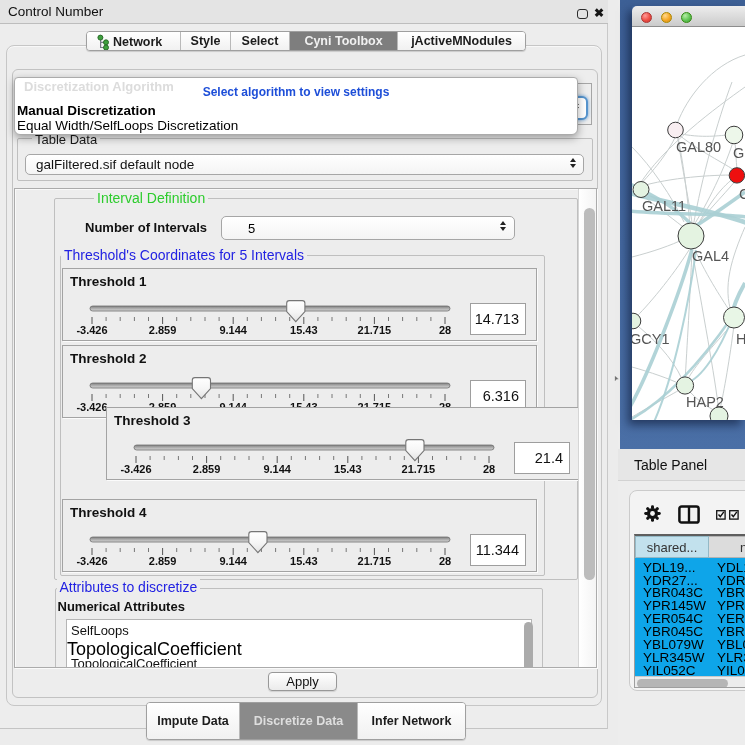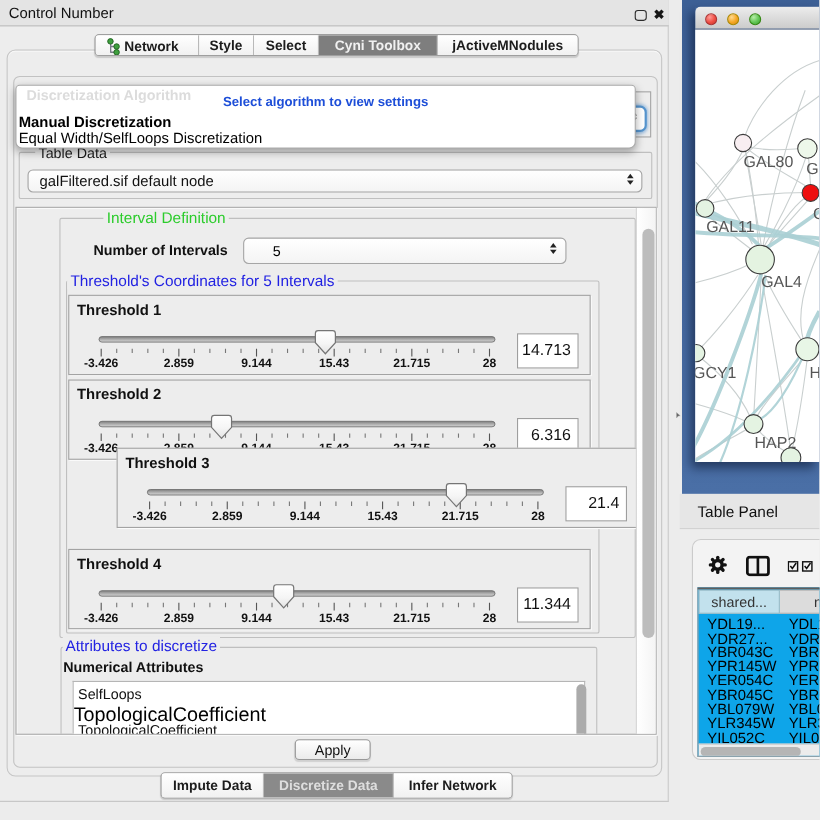--- a/index.html
+++ b/index.html
@@ -51,21 +51,21 @@
 .ttitle { position:absolute; font-size:14px; background:#ededed; padding:0 3px; }
 .green { color:#2ccc2c; }
 .blue { color:#2222e2; }
 
 .tbox { position:absolute; left:47px; width:475px; height:73px; background:#ededed; border:1px solid #a3a3a3; box-shadow:1px 1px 0 #fbfbfb; }
 .tbox .lbl { position:absolute; left:7px; top:5px; font-size:13.5px; font-weight:bold; color:#111; }
 .vbox { position:absolute; left:407px; top:34px; width:56px; height:32px; background:#fff; border:1px solid #9e9e9e; font-size:14.5px; color:#111; text-align:right; line-height:30px; padding-right:6px; }
 
 #applybtn { left:268px; top:672px; width:69px; height:19px; border:1px solid #989898; border-radius:4px; background:linear-gradient(#ffffff,#ebebeb); text-align:center; font-size:13px; color:#111; line-height:17px; box-shadow:0 1px 1px rgba(0,0,0,0.12); }
 
-#bottabs { left:146px; top:702px; height:24px; display:flex; border:1px solid #9f9f9f; border-radius:4px; background:#fdfdfd; overflow:hidden; font-size:12.5px; font-weight:bold; color:#1c1c1c; z-index:4; box-shadow:0 1px 1px rgba(0,0,0,0.15); }
+#bottabs { left:146px; top:702px; height:38px; display:flex; border:1px solid #9f9f9f; border-radius:4px; background:#fdfdfd; overflow:hidden; font-size:12.5px; font-weight:bold; color:#1c1c1c; z-index:4; box-shadow:0 1px 1px rgba(0,0,0,0.15); }
 #bottabs .seg { display:flex; align-items:center; justify-content:center; height:100%; border-right:1px solid #b9b9b9; background:linear-gradient(#ffffff,#f1f1f1); }
 #bottabs .seg:last-child { border-right:none; }
 #bottabs .sel { background:#8a8a8a; color:#dedede; }
 
 #cursor { left:614px; top:368px; z-index:9; }
 
 #rzone { left:618px; top:0; width:127px; height:745px; background:#ededed; }
 #bluezone { position:absolute; left:2px; top:0; width:125px; height:449px; background:linear-gradient(180deg,#3d6096 0%,#44689f 55%,#4a6fa6 100%); }
 #netwin { position:absolute; left:14px; top:6px; width:113px; height:414px; box-shadow:-4px 5px 9px rgba(5,15,40,0.55); }
 #nettitle { position:absolute; left:0; top:0; width:113px; height:21px; background:linear-gradient(#ededed,#cbcbcb); border-top-left-radius:5px; border-bottom:1px solid #8d8d8d; }

